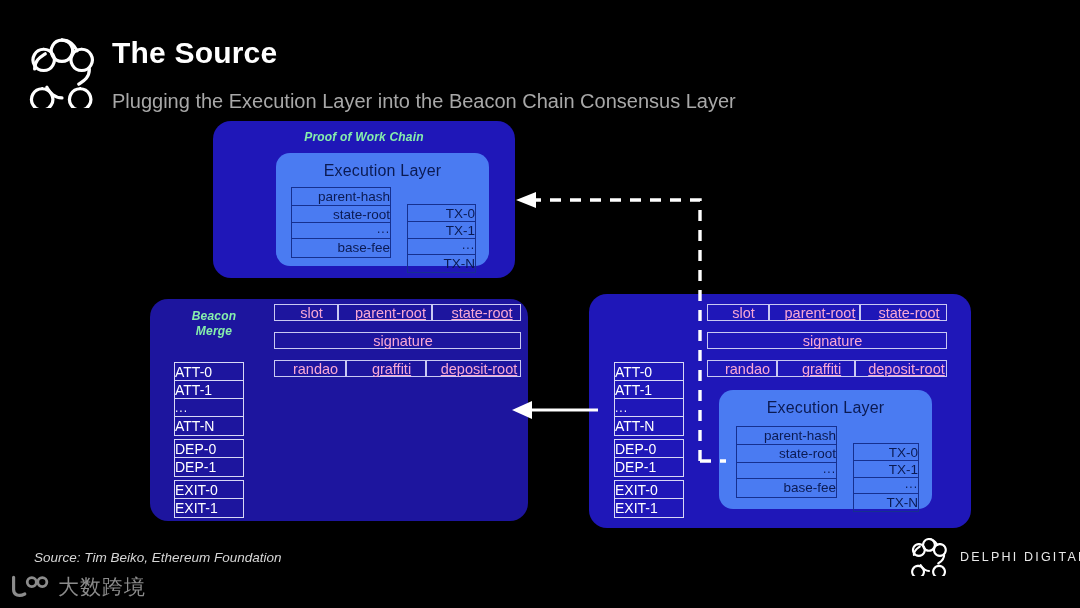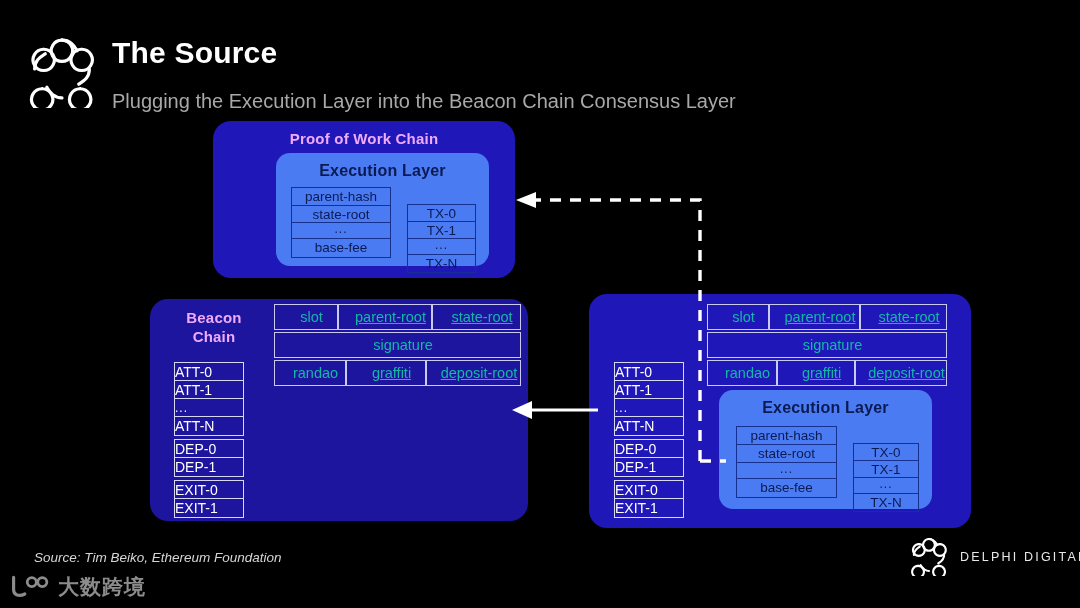--- a/index.html
+++ b/index.html
@@ -46,43 +46,44 @@
   }
 
   
   .chain-box {
     position: absolute;
     border-radius: 18px;
     box-sizing: border-box;
   }
   .chain-title {
     position: absolute;
-    color: #f0abfc;
+    color: #86efac;
     font-weight: bold;
-    font-size: 15px;
+    font-size: 12px;
     text-align: center;
     line-height: 1.25;
     letter-spacing: 0.2px;
+    font-style: italic;
   }
 
   
   .bc-row {
     position: absolute;
     display: flex;
     box-sizing: border-box;
   }
   .bc-cell {
     border: 1.5px solid #c9c9f2;
     box-sizing: border-box;
-    color: #14b8a6;
+    color: #f9a8d4;
     font-size: 14.5px;
     display: flex;
     align-items: center;
     justify-content: center;
-    height: 26px;
+    height: 17px;
     white-space: nowrap;
     background: transparent;
     padding-left: 11px;
   }
   .bc-cell + .bc-cell { border-left-width: 1.5px; text-decoration: underline; }
 
   
   .list-group {
     position: absolute;
     border: 1.5px solid #d8d8f5;
@@ -105,32 +106,32 @@
   
   .exec-box {
     position: absolute;
     border-radius: 14px;
     box-sizing: border-box;
   }
   .exec-title {
     position: absolute;
     width: 100%;
     text-align: center;
-    font-weight: bold;
+    font-weight: normal;
     color: #0b1a52;
     letter-spacing: 0.2px;
   }
   .exec-group {
     position: absolute;
     border: 1.5px solid #16308f;
     box-sizing: border-box;
   }
   .exec-item {
     color: #0b1a52;
-    text-align: center;
+    text-align: right;
     box-sizing: border-box;
     border-bottom: 1.5px solid #16308f;
     white-space: nowrap;
   }
   .exec-item:last-child { border-bottom: none; }
   .exec-item.ellipsis { letter-spacing: 1px; }
 
   
   .arrow-layer {
     position: absolute;
@@ -169,21 +170,21 @@
     position: absolute;
     left: 8px;
     top: 573px;
     display: flex;
     align-items: center;
     gap: 8px;
   }
   #watermark-mark { width: 42px; height: 26px; }
   #watermark-text {
     font-size: 21px;
-    font-weight: bold;
+    font-weight: normal;
     color: #8c8c8c;
     letter-spacing: 1px;
     white-space: nowrap;
   }
 </style>
 </head>
 <body>
 
 <div id="header-logo">
   <svg viewBox="0 0 100 100" width="76" height="78" aria-hidden="true">
@@ -221,21 +222,21 @@
       <div class="exec-item" style="height:17px; line-height:17px; font-size:13.5px;">TX-1</div>
       <div class="exec-item ellipsis" style="height:16px; line-height:13px; font-size:12px;">...</div>
       <div class="exec-item" style="height:17px; line-height:17px; font-size:13.5px;">TX-N</div>
     </div>
   </div>
 </div>
 
 <div class="chain-box" style="left:137px; top:299px; width:378px; height:222px; background:#1d159e;margin-left:13px;">
   <div class="chain-title" style="left:8px; top:10px; width:112px;">
     <span>Beacon</span><br>
-    <span>Chain</span>
+    <span>Merge</span>
   </div>
 
   <div class="bc-row" style="left:124px; top:5px; width:247px;">
     <div class="bc-cell" style="width:64px;">slot</div>
     <div class="bc-cell" style="width:94px;">parent-root</div>
     <div class="bc-cell" style="width:89px;">state-root</div>
   </div>
 
   <div class="bc-row" style="left:124px; top:33px; width:247px;">
     <div class="bc-cell" style="width:247px;">signature</div>

